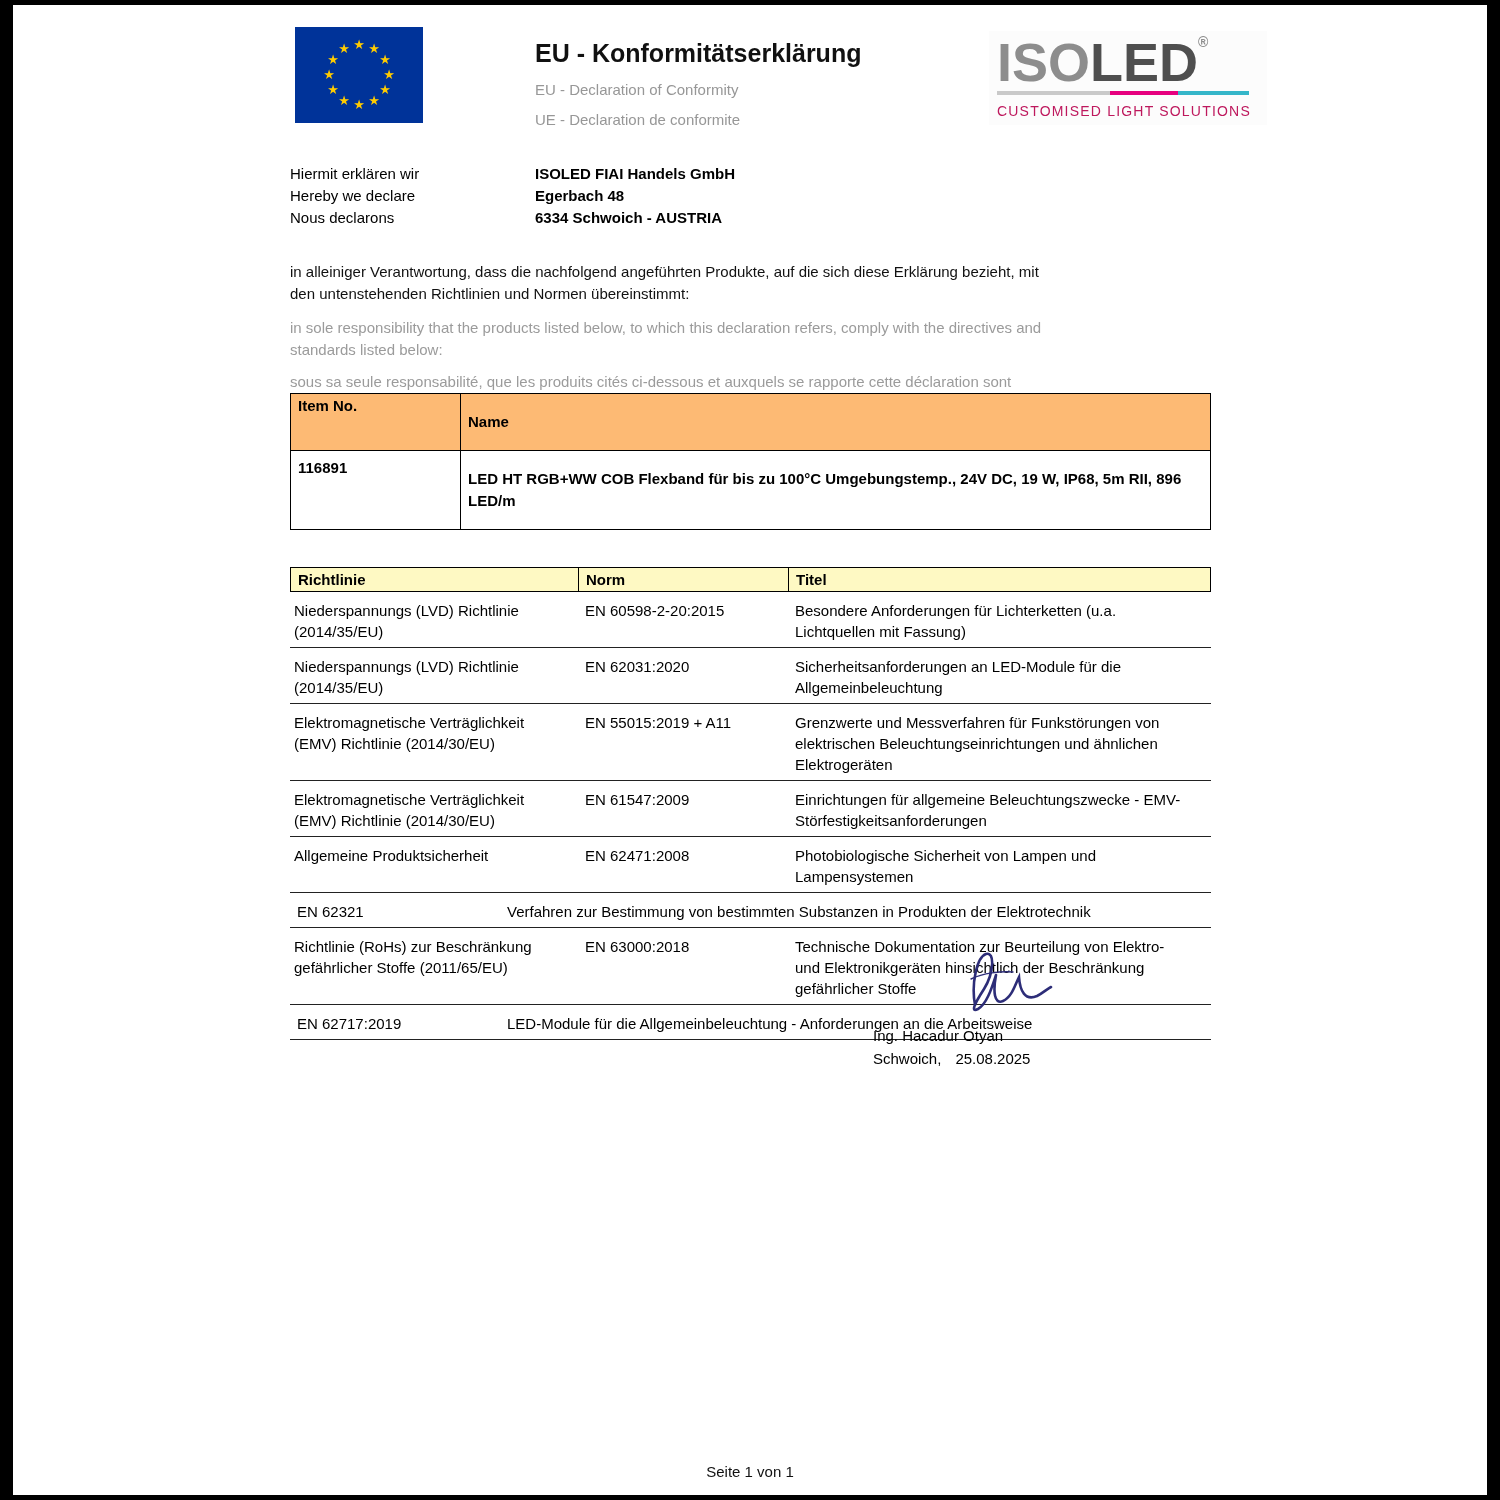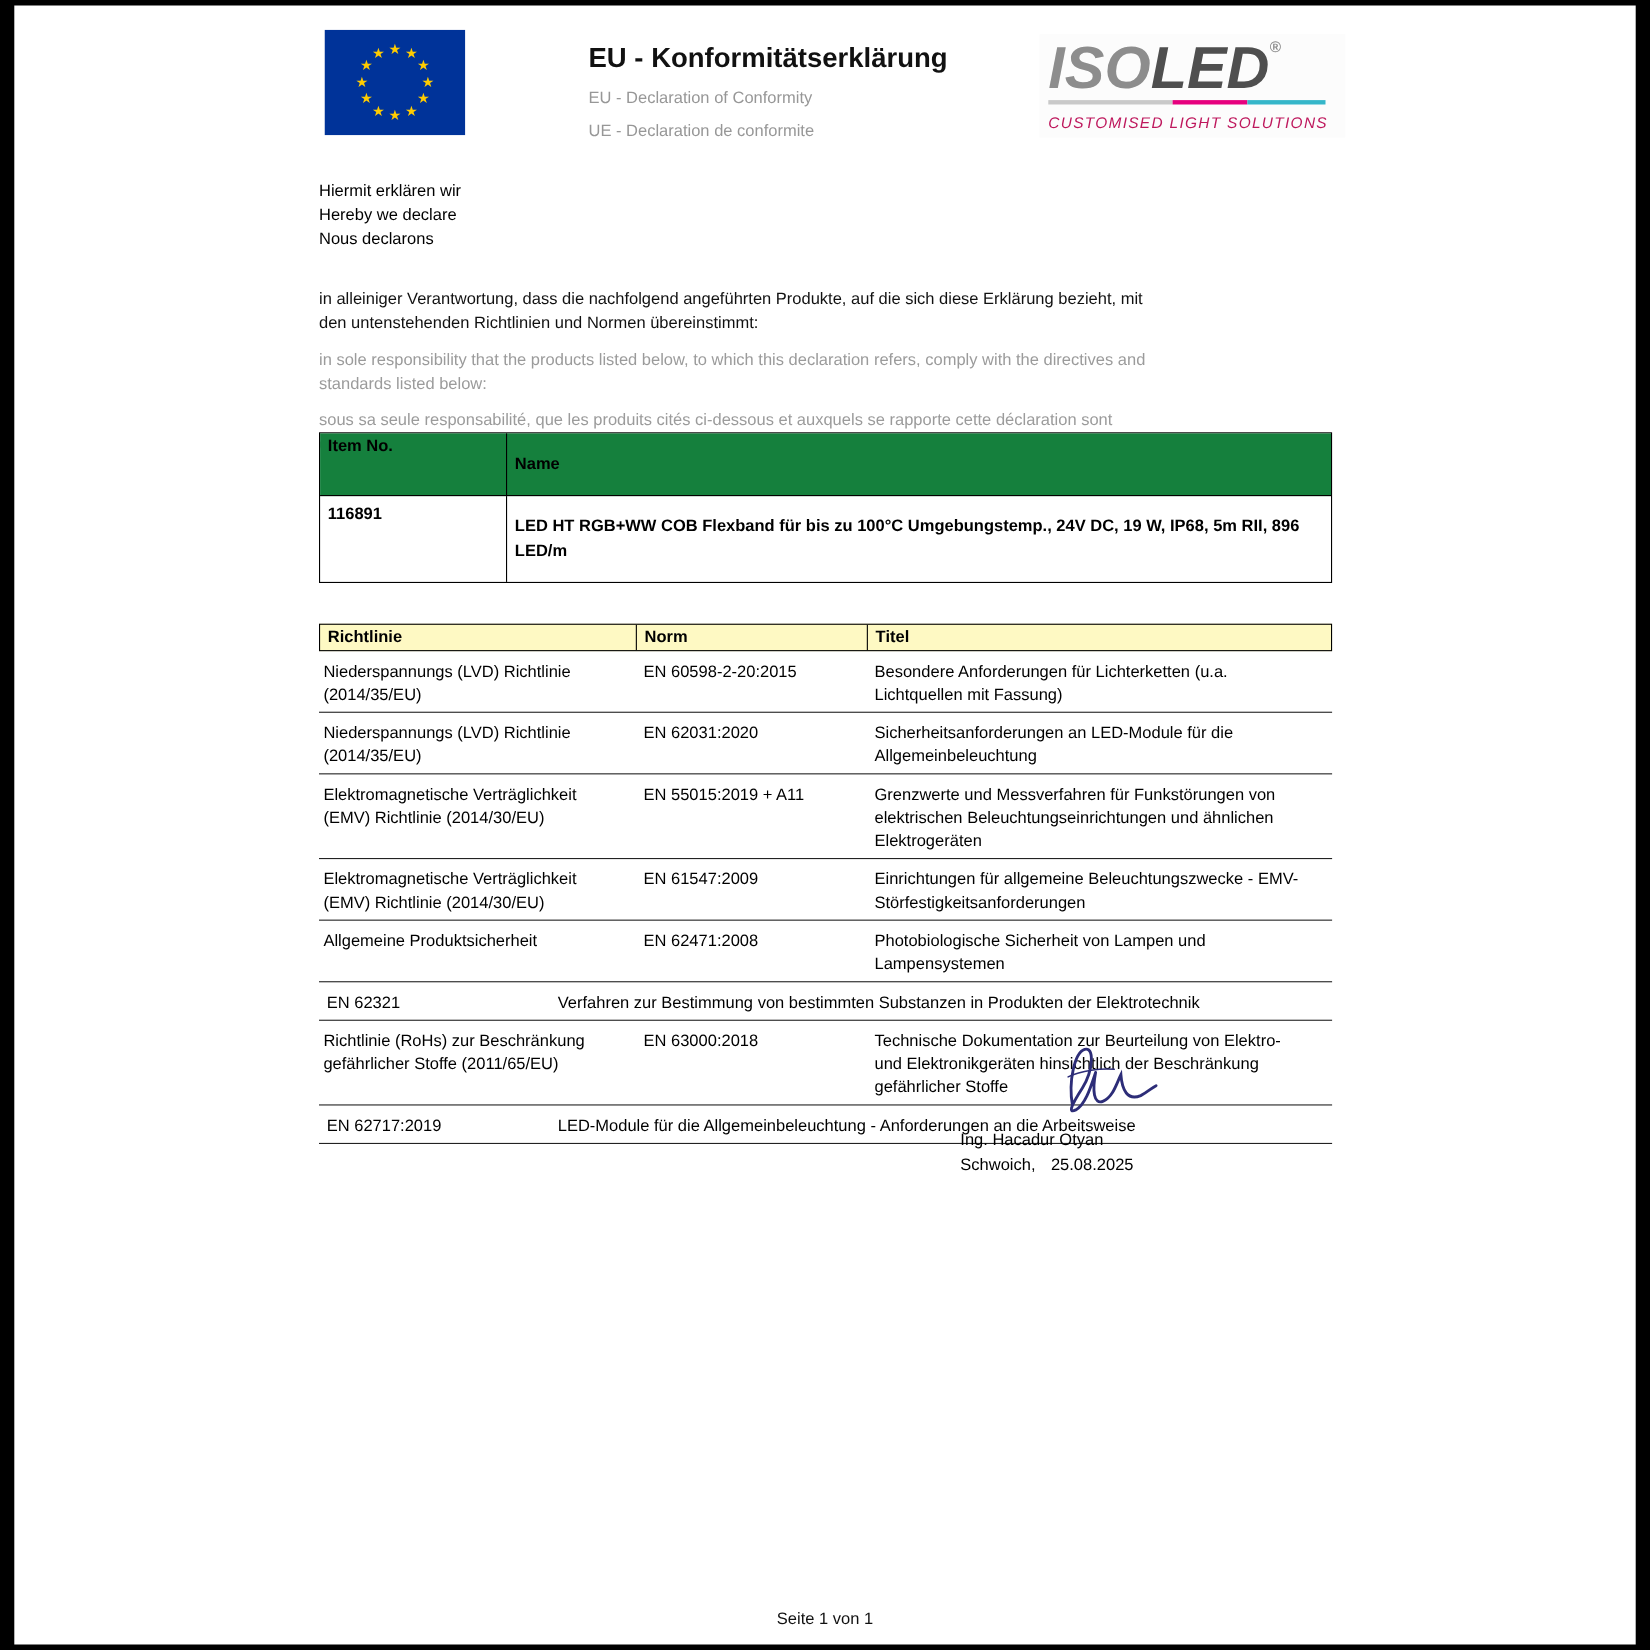--- a/index.html
+++ b/index.html
@@ -8,21 +8,21 @@
     position:relative; width:1500px; height:1500px; background:#ffffff;
     border-top:5px solid #000; border-bottom:5px solid #000;
     border-left:13px solid #000; border-right:13px solid #000;
     color:#000; font-size:15px; overflow:hidden;
   }
   
   .eu-flag { position:absolute; left:282px; top:22px; width:128px; height:96px; }
   .title-block { position:absolute; left:522px; top:34px; }
   .doc-title { font-size:25px; font-weight:bold; color:#111; }
   .doc-sub { font-size:15px; color:#979797; margin-top:13px; }
-  .logo-block { position:absolute; left:932px; top:26px; width:278px; background:#fcfcfc; padding:4px 8px 6px 8px;font-style:italic; }
+  .logo-block { position:absolute; left:976px; top:26px; width:278px; background:#fcfcfc; padding:4px 8px 6px 8px; }
   .logo-word { font-size:54px; font-weight:bold; letter-spacing:0px; line-height:1; font-family:"Liberation Sans", sans-serif; }
   .logo-iso { color:#8d8d8d; }
   .logo-led { color:#4f4f4f; }
   .logo-reg { font-size:14px; color:#8d8d8d; vertical-align:top; }
   .logo-bar { display:flex; height:4px; width:252px; margin-top:2px; }
   .logo-bar .seg1 { width:45%; background:#c9c9c9; }
   .logo-bar .seg2 { width:27%; background:#e6007e; }
   .logo-bar .seg3 { width:28%; background:#35b6c9; }
   .logo-tagline { font-size:14px; color:#be185d; letter-spacing:1.2px; margin-top:8px; white-space:nowrap; }
   
@@ -30,21 +30,21 @@
   .declare-left { width:245px; line-height:22px; }
   .declare-right { font-weight:bold; line-height:22px; }
   
   .intro { position:absolute; left:277px; top:256px; width:770px; }
   .intro-de { color:#111; line-height:22px; margin-bottom:12px; }
   .intro-gray { color:#9b9b9b; line-height:22px; margin-bottom:10px; }
   
   .tables { position:absolute; left:277px; top:388px; width:921px; }
   .t1 { border:1px solid #000; }
   .t1 .row { display:flex; }
-  .t1 .hrow { background:#15803d; font-weight:bold; border-bottom:1px solid #000; }
+  .t1 .hrow { background:#fdba74; font-weight:bold; border-bottom:1px solid #000; }
   .t1 .c-item { width:170px; border-right:1px solid #000; padding:3px 7px; }
   .t1 .c-name { flex:1; padding:17px 7px; line-height:22px; }
   .t1 .drow .c-item { font-weight:bold; padding-top:8px; }
   .t1 .drow .c-name { font-weight:bold; }
   .t2 { margin-top:37px; }
   .t2h { display:flex; background:#fef9c3; border:1px solid #000; font-weight:bold; }
   .t2h .c-r { width:288px; border-right:1px solid #000; padding:3px 7px; }
   .t2h .c-n { width:210px; border-right:1px solid #000; padding:3px 7px; }
   .t2h .c-t { flex:1; padding:3px 7px; }
   .t2row { display:flex; border-bottom:1px solid #222; padding:8px 0 5px 0; }
@@ -99,20 +99,25 @@
       <span class="seg3"></span>
     </div>
     <div class="logo-tagline">CUSTOMISED LIGHT SOLUTIONS</div>
   </div>
 
   <div class="declare">
     <div class="declare-left">
       <div>Hiermit erklären wir</div>
       <div>Hereby we declare</div>
       <div>Nous declarons</div>
+    </div>
+    <div class="declare-right">
+      <div>ISOLED FIAI Handels GmbH</div>
+      <div>Egerbach 48</div>
+      <div>6334 Schwoich - AUSTRIA</div>
     </div>
   </div>
 
   <div class="intro">
     <div class="intro-de">in alleiniger Verantwortung, dass die nachfolgend angeführten Produkte, auf die sich diese Erklärung bezieht, mit den untenstehenden Richtlinien und Normen übereinstimmt:</div>
     <div class="intro-gray">in sole responsibility that the products listed below, to which this declaration refers, comply with the directives and standards listed below:</div>
     <div class="intro-gray">sous sa seule responsabilité, que les produits cités ci-dessous et auxquels se rapporte cette déclaration sont conformes aux directives et normes mentionnées ci-dessous:</div>
   </div>
 
   <div class="tables">

